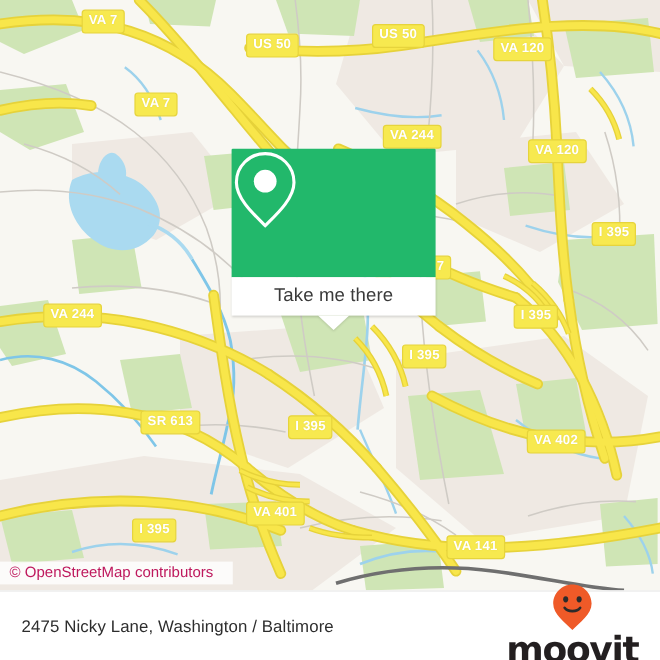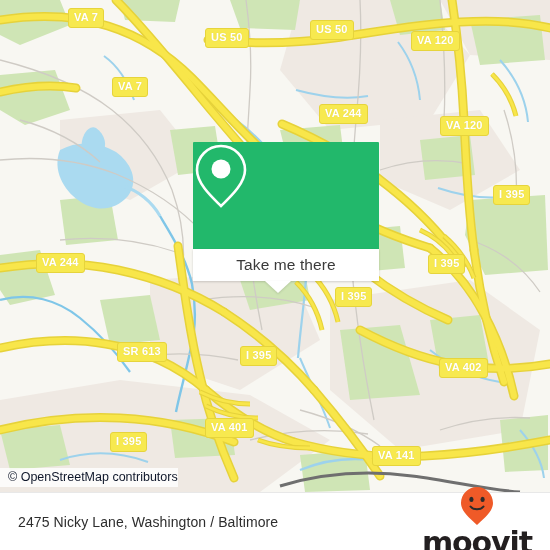--- a/index.html
+++ b/index.html
@@ -21,21 +21,21 @@
     font-size:11px;
     line-height:13px;
     padding:2px 5px 3px 5px;
     white-space:nowrap;
     letter-spacing:.2px;
     text-shadow:0 0 1px rgba(180,160,40,.35);
     font-family:"Liberation Sans",sans-serif;
   }
 
   
-  #callout{position:absolute;left:193px;top:124px;width:186px;margin-top:18px;}
+  #callout{position:absolute;left:193px;top:124px;width:170px;}
   #callout .green{
     background:#22b86b;height:107px;width:100%;
     display:flex;align-items:center;justify-content:center;
     border-radius:1px 1px 0 0;
   }
   #callout .white{
     background:#ffffff;height:32px;width:100%;
     display:flex;align-items:center;justify-content:center;
     box-shadow:0 1px 2px rgba(0,0,0,.16);
   }
@@ -48,22 +48,22 @@
     border-left:13px solid transparent;
     border-right:13px solid transparent;
     border-top:12px solid #ffffff;
     filter:drop-shadow(0 1px 1px rgba(0,0,0,.13));
   }
 
   
   #attrib{
     position:absolute;left:0;top:468px;
     background:rgba(255,255,255,.80);
-    padding:2px 0 3px 8px;
-    font-size:12.5px;color:#0f172a;
+    padding:2px 16px 3px 8px;
+    font-size:12.5px;color:#be185d;
     font-family:"Liberation Sans",sans-serif;
     white-space:nowrap;
   }
 
   
   #footer{
     position:absolute;left:0;top:492px;width:550px;height:58px;
     background:#ffffff;border-top:1px solid #e8e8e8;
     display:flex;align-items:center;justify-content:space-between;
     padding:0 18px;box-sizing:border-box;

